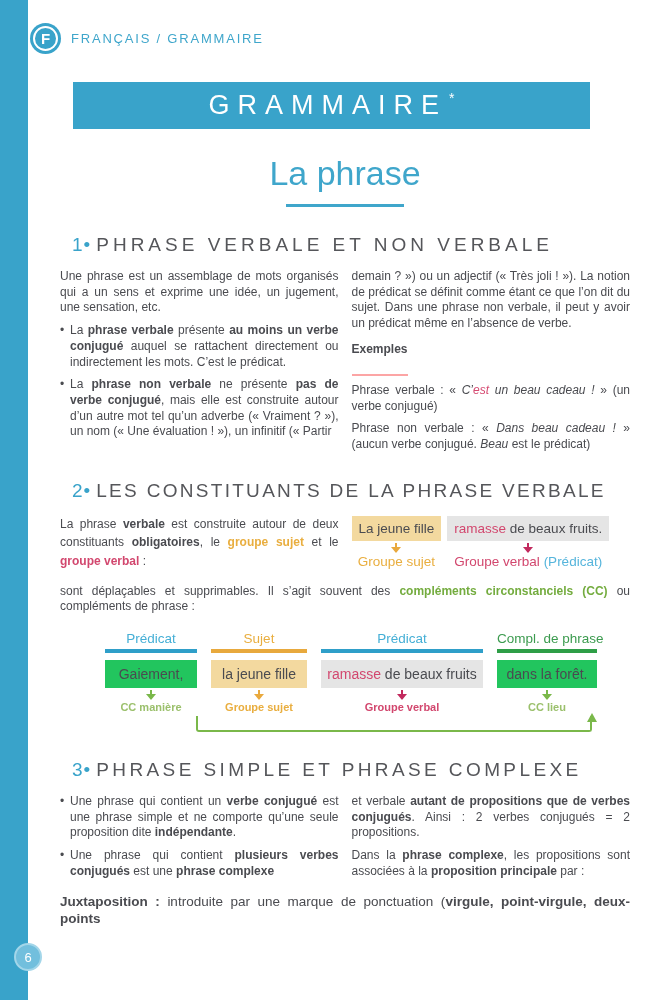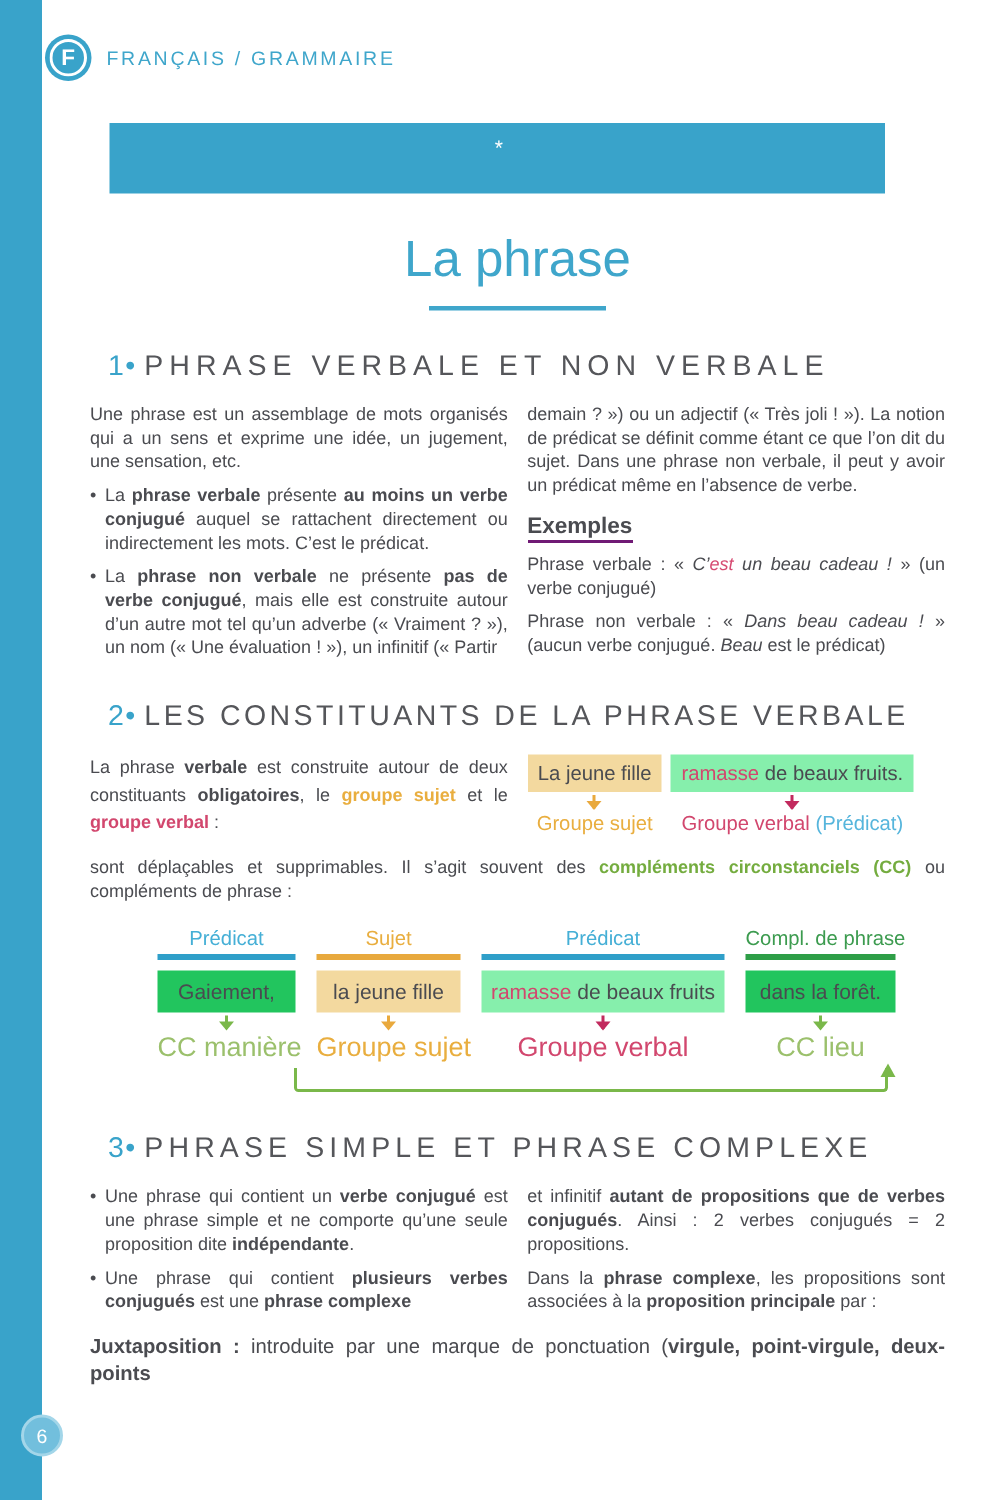--- a/index.html
+++ b/index.html
@@ -56,29 +56,29 @@
 
   
   .rs-b{font-weight:bold;}
   .rs-i{font-style:italic;}
   .rs-ipink{font-style:italic;color:#d64b72;}
   .rs-borange{font-weight:bold;color:#e9ae3f;}
   .rs-bpink{font-weight:bold;color:#d2476e;}
   .rs-bgreen{font-weight:bold;color:#74ac3f;}
   .rs-pink{color:#d2476e;}
 
-  .exemples{font-weight:bold;font-size:15px;margin-top:10px;
-    border-bottom:2px solid #701a75;display:inline-block;padding-bottom:1px;}
+  .exemples{font-weight:bold;font-size:12px;margin-top:10px;
+    border-bottom:2px solid #fca5a5;display:inline-block;padding-bottom:18px;}
 
   
   .mini{display:flex;gap:6px;margin-top:8px;}
   .mini-col{text-align:center;}
   .mini-box{display:block;padding:5px 7px;font-size:13.5px;white-space:nowrap;}
   .bg-yellow{background:#f3d99f;}
-  .bg-pink{background:#86efac;}
+  .bg-pink{background:#e5e5e5;}
   .bg-green{background:#22c55e;}
   .mini-label{font-size:13.5px;margin-top:2px;white-space:nowrap;}
   .c-orange{color:#e9ae3f;}
   .c-crimson{color:#d2476e;}
   .c-lblue{color:#56b5dc;}
   .c-blue{color:#45afd6;}
   .c-greenD{color:#3c9b4f;}
   .c-greenL{color:#9bc06c;}
 
   .arr{width:2px;height:9px;margin:2px auto 0;position:relative;background:currentColor;}
@@ -92,21 +92,21 @@
   .dg{margin-top:16px;padding-left:45px;}
   .dg-row{display:flex;gap:14px;}
   .dg-col{text-align:center;}
   .w1{width:92px;} .w2{width:96px;} .w3{width:162px;} .w4{width:100px;}
   .dg-top{font-size:13.5px;white-space:nowrap;}
   .dg-bar{height:4px;margin-top:3px;}
   .bar-blue{background:#2f9fc9;}
   .bar-orange{background:#e8a93d;}
   .bar-green{background:#2e9e47;}
   .dg-box{margin-top:7px;padding:6px 4px;font-size:14px;white-space:nowrap;}
-  .dg-bottom{font-size:18px;margin-top:2px;white-space:nowrap;}
+  .dg-bottom{font-size:11px;margin-top:2px;white-space:nowrap;font-weight:bold;}
   .bracket{margin:3px 0 0 91px;width:392px;height:14px;
     border:2px solid #7ab84a;border-top:none;border-radius:0 0 3px 3px;position:relative;}
   .bracket::after{content:"";position:absolute;right:-7px;top:-8px;
     border:5px solid transparent;border-bottom:9px solid #7ab84a;}
 
   
   .juxta{font-size:13.5px;line-height:1.31;text-align:justify;margin-top:13px;}
 </style>
 </head>
 <body>
@@ -119,20 +119,21 @@
 <div class="content">
 
   <div class="hdr">
     <div class="subj-icon">
       <span>F</span>
     </div>
     <div class="subj-label">FRANÇAIS / GRAMMAIRE</div>
   </div>
 
   <div class="banner">
+    <span>GRAMMAIRE</span>
       <sup>*</sup>
   </div>
 
   <div class="page-title">La phrase</div>
   <div class="title-underline"></div>
 
   <div class="sec-h ls-a">
     <span class="num">1</span><span class="dot">•</span><span>PHRASE VERBALE ET NON VERBALE</span>
   </div>
 
@@ -217,20 +218,20 @@
   <div class="sec-h ls-c">
     <span class="num">3</span><span class="dot">•</span><span>PHRASE SIMPLE ET PHRASE COMPLEXE</span>
   </div>
 
   <div class="twocol">
     <div class="col">
       <p class="bullet"><span>Une phrase qui contient un </span><span class="rs-b">verbe conjugué</span><span> est une phrase simple et ne comporte qu’une seule proposition dite </span><span class="rs-b">indépendante</span><span>.</span></p>
       <p class="bullet"><span>Une phrase qui contient </span><span class="rs-b">plusieurs verbes conjugués</span><span> est une </span><span class="rs-b">phrase complexe</span></p>
     </div>
     <div class="col">
-      <p class="body"><span>et infinitif </span><span class="rs-b">autant de propositions que de verbes conjugués</span><span>. Ainsi : 2 verbes conjugués = 2 propositions.</span></p>
+      <p class="body"><span>et verbale </span><span class="rs-b">autant de propositions que de verbes conjugués</span><span>. Ainsi : 2 verbes conjugués = 2 propositions.</span></p>
       <p class="body"><span>Dans la </span><span class="rs-b">phrase complexe</span><span>, les propositions sont associées à la </span><span class="rs-b">proposition principale</span><span> par :</span></p>
     </div>
   </div>
 
   <p class="juxta"><span class="rs-b">Juxtaposition : </span><span>introduite par une marque de ponctuation (</span><span class="rs-b">virgule, point-virgule, deux-points</span></p>
 
 </div>
 
 </body></html>

